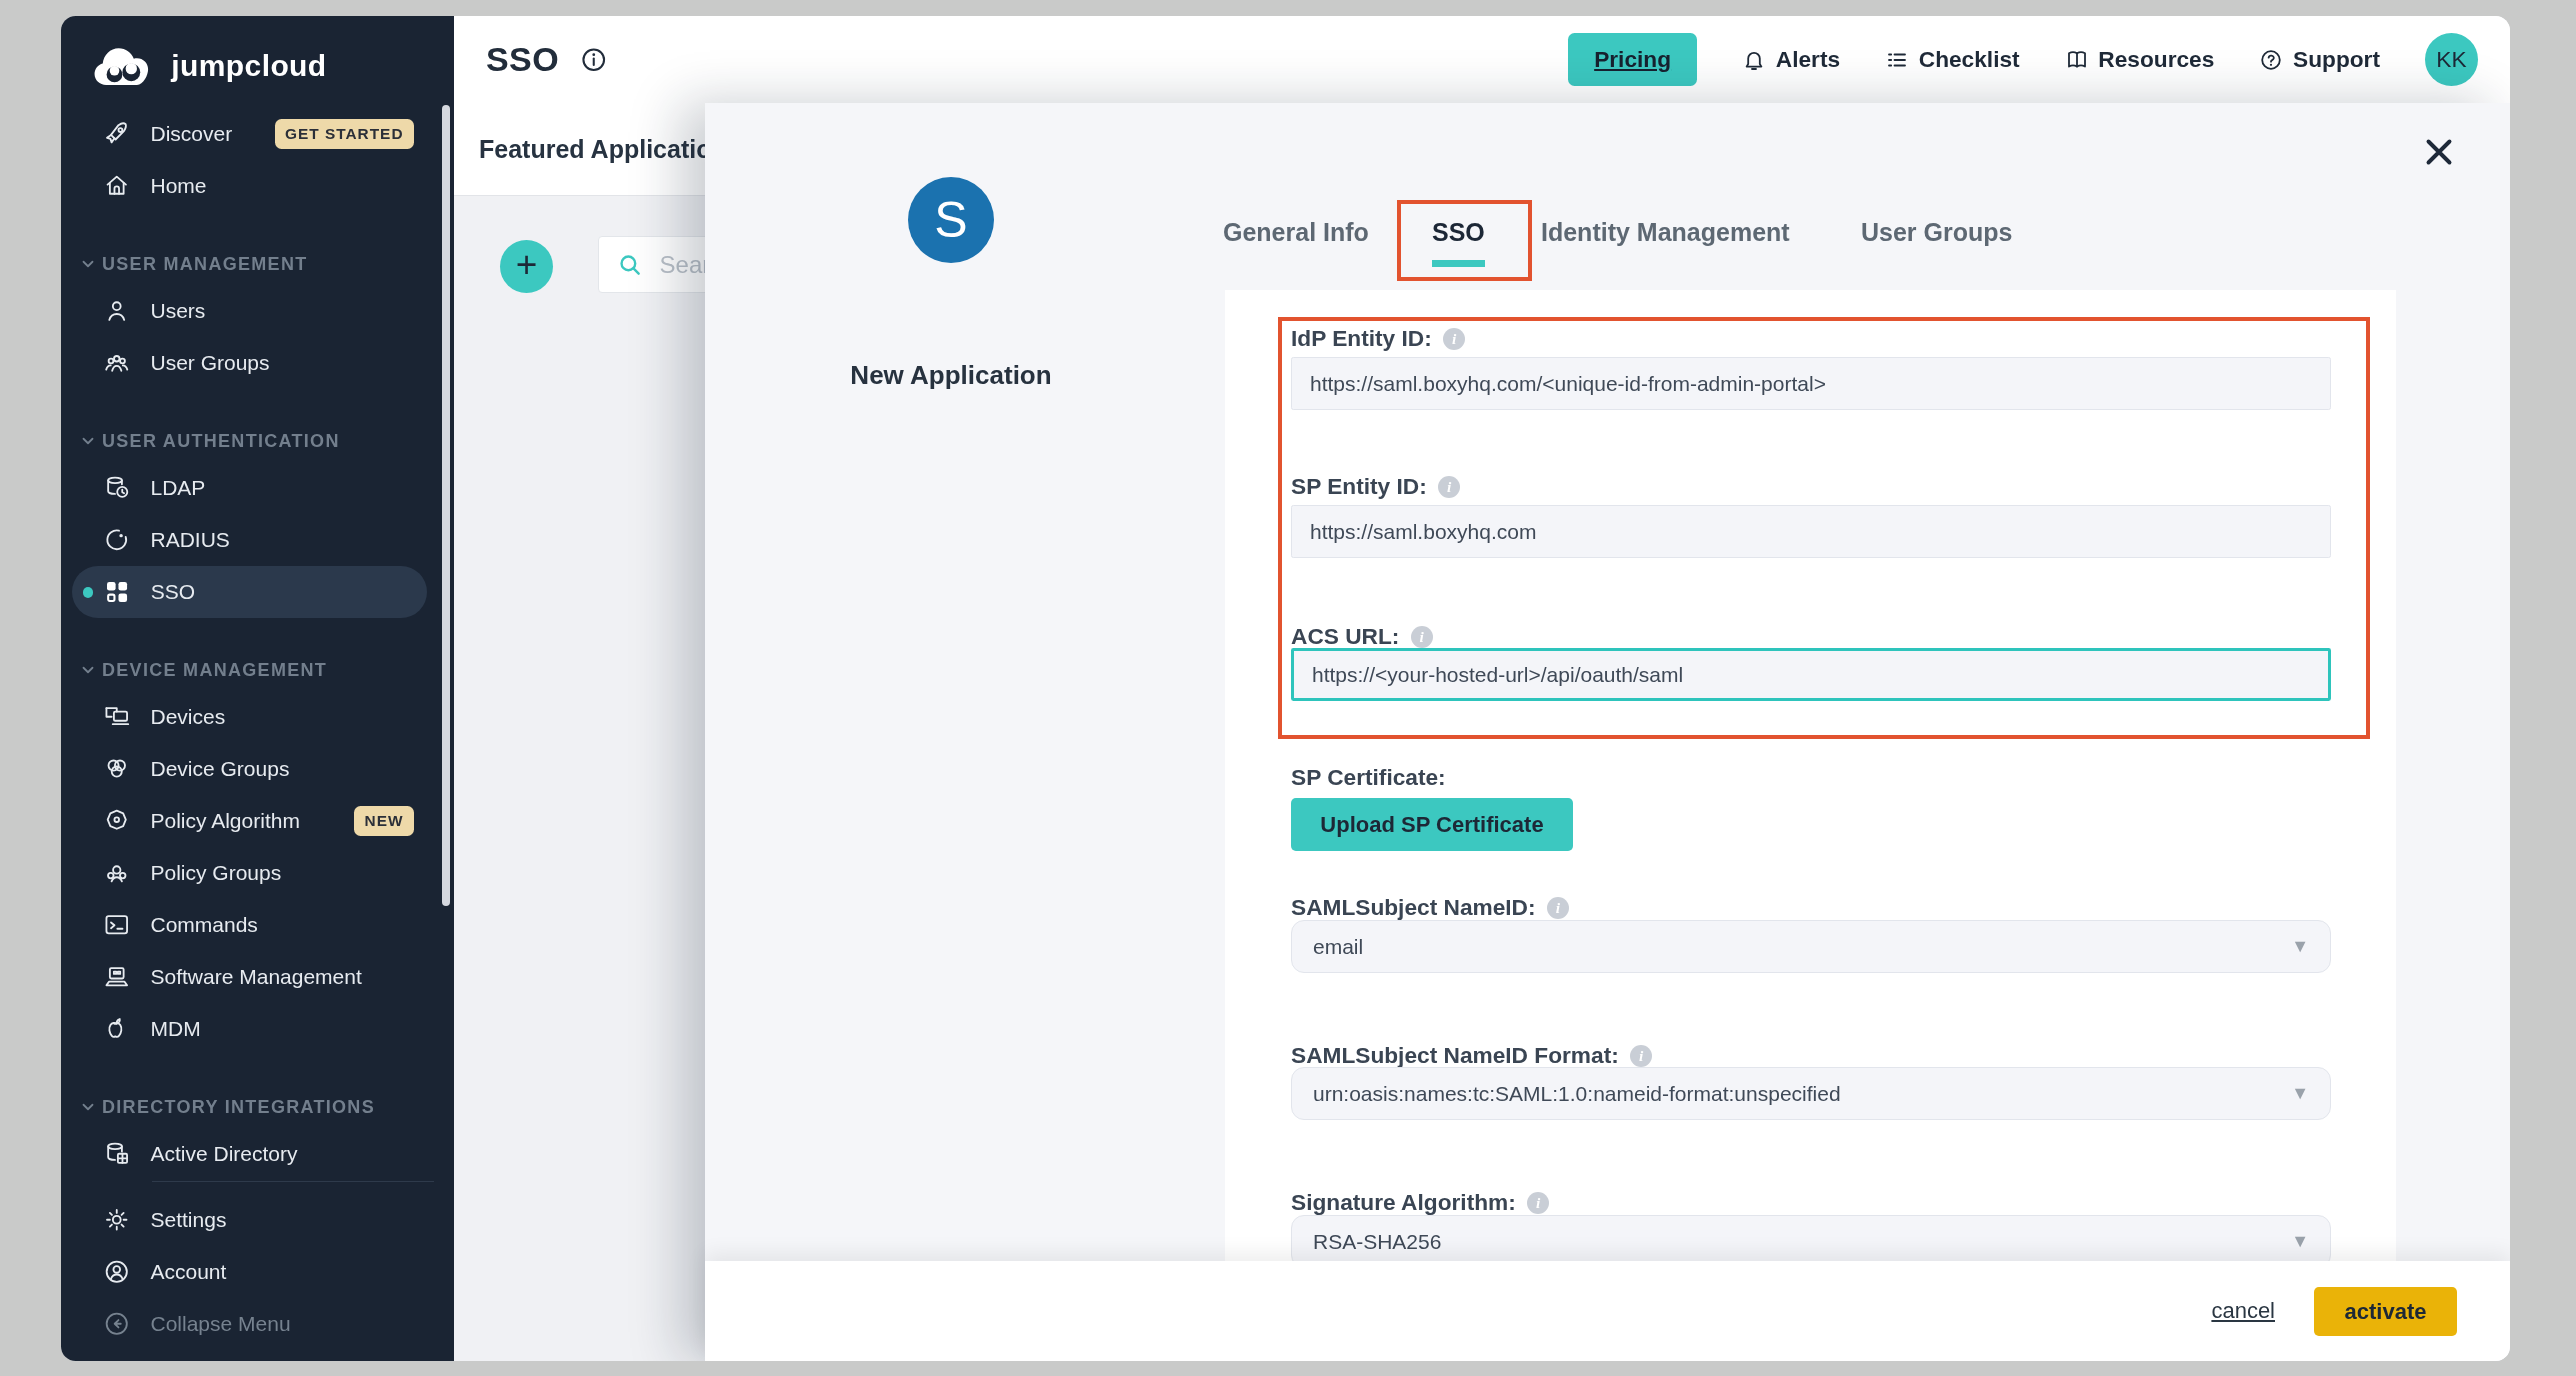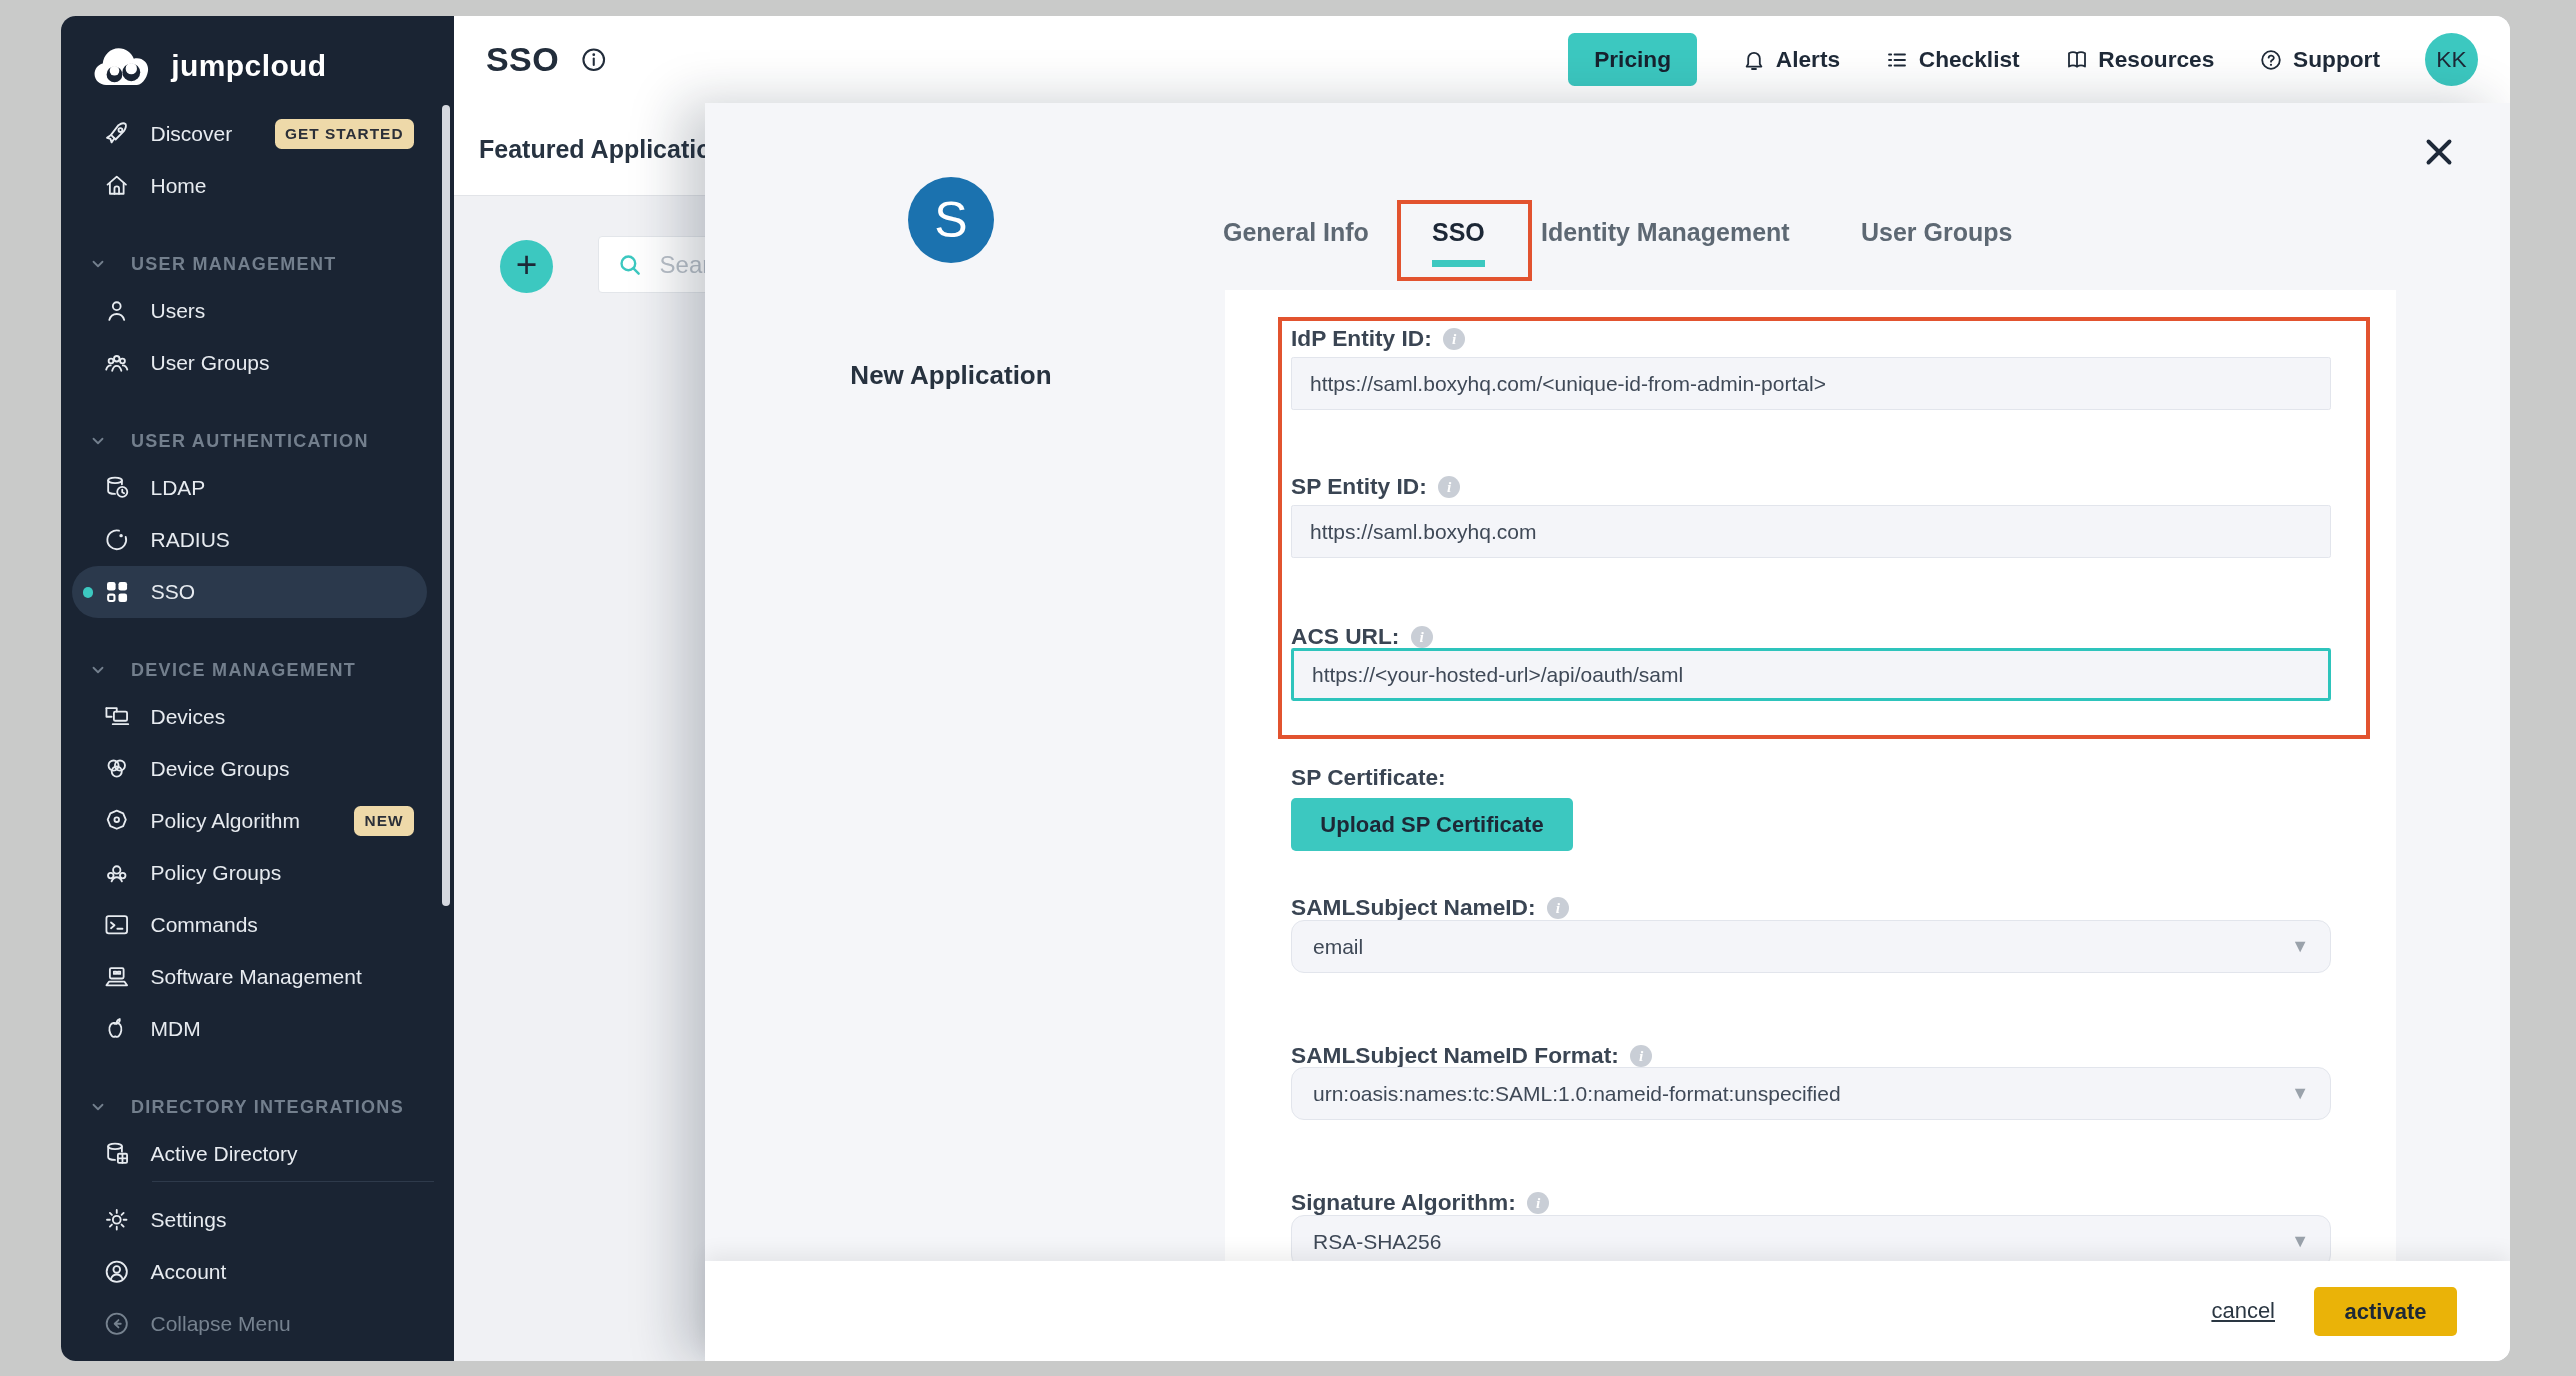--- a/index.html
+++ b/index.html
@@ -12,35 +12,35 @@
   .logo{display:flex;align-items:center;gap:11.3px;padding:29px 0 21px 29px;}
   .logo svg{width:70px;height:42px;flex:none;}
   .logo-text{color:#ffffff;font-size:30px;font-weight:bold;letter-spacing:0.4px;}
   .side-item{display:flex;align-items:center;height:52px;padding-left:42px;color:#e7ebf0;font-size:21px;position:relative;cursor:pointer;}
   .side-item .ic{width:27.5px;height:27.5px;margin-right:20px;flex:none;display:flex;align-items:center;justify-content:center;}
   .side-item .ic svg{width:27.5px;height:27.5px;stroke:#e7ebf0;fill:none;stroke-width:1.6;stroke-linecap:round;stroke-linejoin:round;}
   .side-item.active{background:#2b394c;border-radius:26px;margin:0 27.5px 0 11.3px;padding-left:31px;}
   .side-item.active .dot{position:absolute;left:10.5px;top:50%;margin-top:-4.9px;width:10.5px;height:10.5px;border-radius:50%;background:#3cc8c0;}
   .side-item.dim{color:#76828f;}
   .side-item.dim .ic svg{stroke:#76828f;}
-  .side-section{display:flex;align-items:center;gap:24px;margin-top:31px;height:42px;padding-left:28px;color:#737f8d;font-weight:bold;font-size:18px;letter-spacing:1.3px;cursor:pointer;}
+  .side-section{display:flex;align-items:center;gap:5px;margin-top:31px;height:42px;padding-left:18px;color:#737f8d;font-weight:bold;font-size:18px;letter-spacing:1.3px;cursor:pointer;}
   .side-section svg{width:18px;height:18px;stroke:#737f8d;fill:none;stroke-width:2.4;stroke-linecap:round;stroke-linejoin:round;}
   .badge{background:#eed9a9;color:#2b2f38;font-size:15.4px;font-weight:bold;padding:5.7px 10.5px;border-radius:6.5px;letter-spacing:1px;margin-left:auto;margin-right:40px;white-space:nowrap;}
   .side-divider{height:1.6px;background:#2e3a4b;margin:19.4px 20px 11.3px 91px;}
   .side-footer{position:absolute;left:0;right:0;bottom:11.3px;}
   .side-scrollthumb{position:absolute;right:4px;top:89px;width:8px;height:801px;border-radius:4.9px;background:#dfe3e9;opacity:.95;}
 
   
   #topbar{position:absolute;left:393px;top:0;right:0;height:87px;background:#ffffff;z-index:2;}
   .title-wrap{position:absolute;left:32px;top:0;height:87px;display:flex;align-items:center;gap:21px;}
   .page-title{font-size:34px;font-weight:bold;color:#222d3b;letter-spacing:0.4px;}
   .hdr-right{position:absolute;right:32px;top:0;height:87px;display:flex;align-items:center;gap:45px;}
   .hdr-item{display:flex;align-items:center;gap:9.7px;color:#1f2a38;font-size:22.7px;font-weight:bold;cursor:pointer;white-space:nowrap;}
   .hdr-item svg{width:24px;height:24px;stroke:#1f2a38;fill:none;stroke-width:1.8;stroke-linecap:round;stroke-linejoin:round;}
-  .pricing-btn{background:#3cc8c0;color:#17222f;font-size:22.7px;font-weight:bold;padding:13px 26px;border-radius:6.5px;cursor:pointer;}
+  .pricing-btn{background:#3cc8c0;color:#17222f;font-size:22.7px;font-weight:bold;padding:13px 26px;border-radius:6.5px;cursor:pointer;text-decoration:underline;}
   .avatar{width:53px;height:53px;border-radius:50%;background:#3cc8c0;color:#1d2836;display:flex;align-items:center;justify-content:center;font-size:22.7px;cursor:pointer;}
 
   
   #featured-band{position:absolute;left:393px;top:87px;right:0;height:92px;background:#ffffff;border-bottom:1.6px solid #e2e4e8;z-index:1;}
   .featured-title{position:absolute;left:25px;top:0;height:92px;display:flex;align-items:center;font-size:25px;font-weight:bold;color:#273341;}
   .add-btn{position:absolute;left:439px;top:224px;width:53px;height:53px;border-radius:50%;background:#3cc8c0;color:#1d2836;font-size:37px;display:flex;align-items:center;justify-content:center;cursor:pointer;z-index:1;line-height:1;padding-bottom:3.2px;box-sizing:border-box;}
   .search-box{position:absolute;left:537px;top:220px;width:340px;height:57px;background:#fff;border:1.6px solid #e3e6ea;border-radius:4px;display:flex;align-items:center;padding-left:18px;gap:14.6px;z-index:1;box-sizing:border-box;}
   .search-box svg{width:26px;height:26px;stroke:#3cc8c0;fill:none;stroke-width:2.2;stroke-linecap:round;flex:none;}
   .search-box input{border:none;outline:none;background:transparent;font-size:24px;color:#3f4957;width:243px;font-family:"Liberation Sans",sans-serif;}
   .search-box input::placeholder{color:#b9c0c8;}

